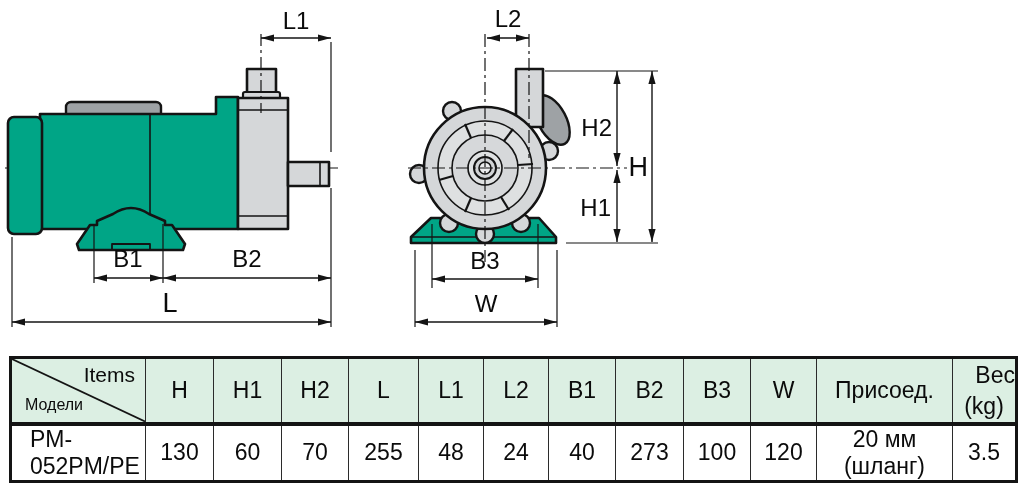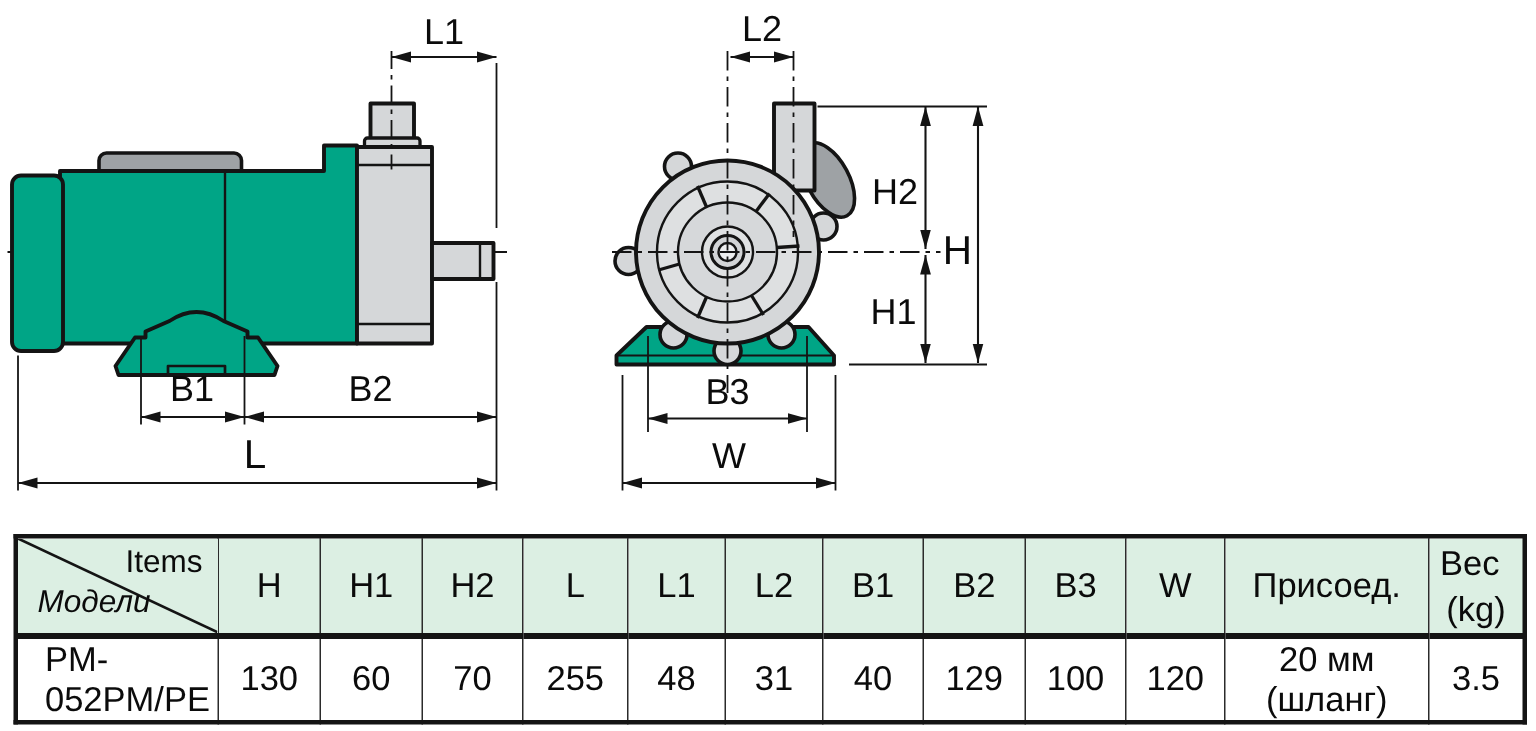--- a/index.html
+++ b/index.html
@@ -28,26 +28,26 @@
     background:#dcefe3;font-weight:400;font-size:23px;
     border-bottom:4px solid #141414;
   }
   .dim-table tbody td{font-size:23px;background:#ffffff;}
   td.model-cell{
     background:#d9d9d9;font-size:19px;text-align:left;padding-left:18px;
   }
   td.conn-cell{font-size:19px;}
   th.conn-head{font-size:21px;}
   th.weight-head{font-size:18px;font-weight:400;}
-  th.weight-head .wline1{display:block;text-align:left;padding:2px 0 0 7px;line-height:1.2;}
+  th.weight-head .wline1{display:block;text-align:right;padding:2px 0 0 7px;line-height:1.2;}
   th.weight-head .wline2{display:block;padding-top:3px;line-height:1.2;}
   th.corner-cell{position:relative;padding:0;}
   .corner-svg{position:absolute;left:0;top:0;width:100%;height:100%;}
   .corner-top{position:absolute;top:4px;right:10px;font-size:21px;font-weight:400;}
-  .corner-bottom{position:absolute;bottom:8px;left:13px;font-size:21px;font-weight:400;font-style:italic;}
+  .corner-bottom{position:absolute;bottom:8px;left:13px;font-size:16px;font-weight:400;}
 </style>
 </head>
 <body>
 
 <div class="stage">
 
   <svg width="1024" height="350" viewBox="0 0 1024 350">
     <defs>
       <marker id="arr" markerWidth="14" markerHeight="10" refX="13" refY="5" orient="auto-start-reverse" markerUnits="userSpaceOnUse">
         <path d="M13,5 L0,1.4 L0,8.6 Z" fill="#141414"></path>
@@ -200,23 +200,23 @@
       </tr>
     </thead>
     <tbody>
       <tr>
         <td class="model-cell">PM-052PM/PE</td>
         <td>130</td>
         <td>60</td>
         <td>70</td>
         <td>255</td>
         <td>48</td>
-        <td>31</td>
+        <td>24</td>
         <td>40</td>
-        <td>129</td>
+        <td>273</td>
         <td>100</td>
         <td>120</td>
         <td class="conn-cell">20 мм (шланг)</td>
         <td>3.5</td>
       </tr>
     </tbody>
   </table>
 </div>
 
 </body></html>

